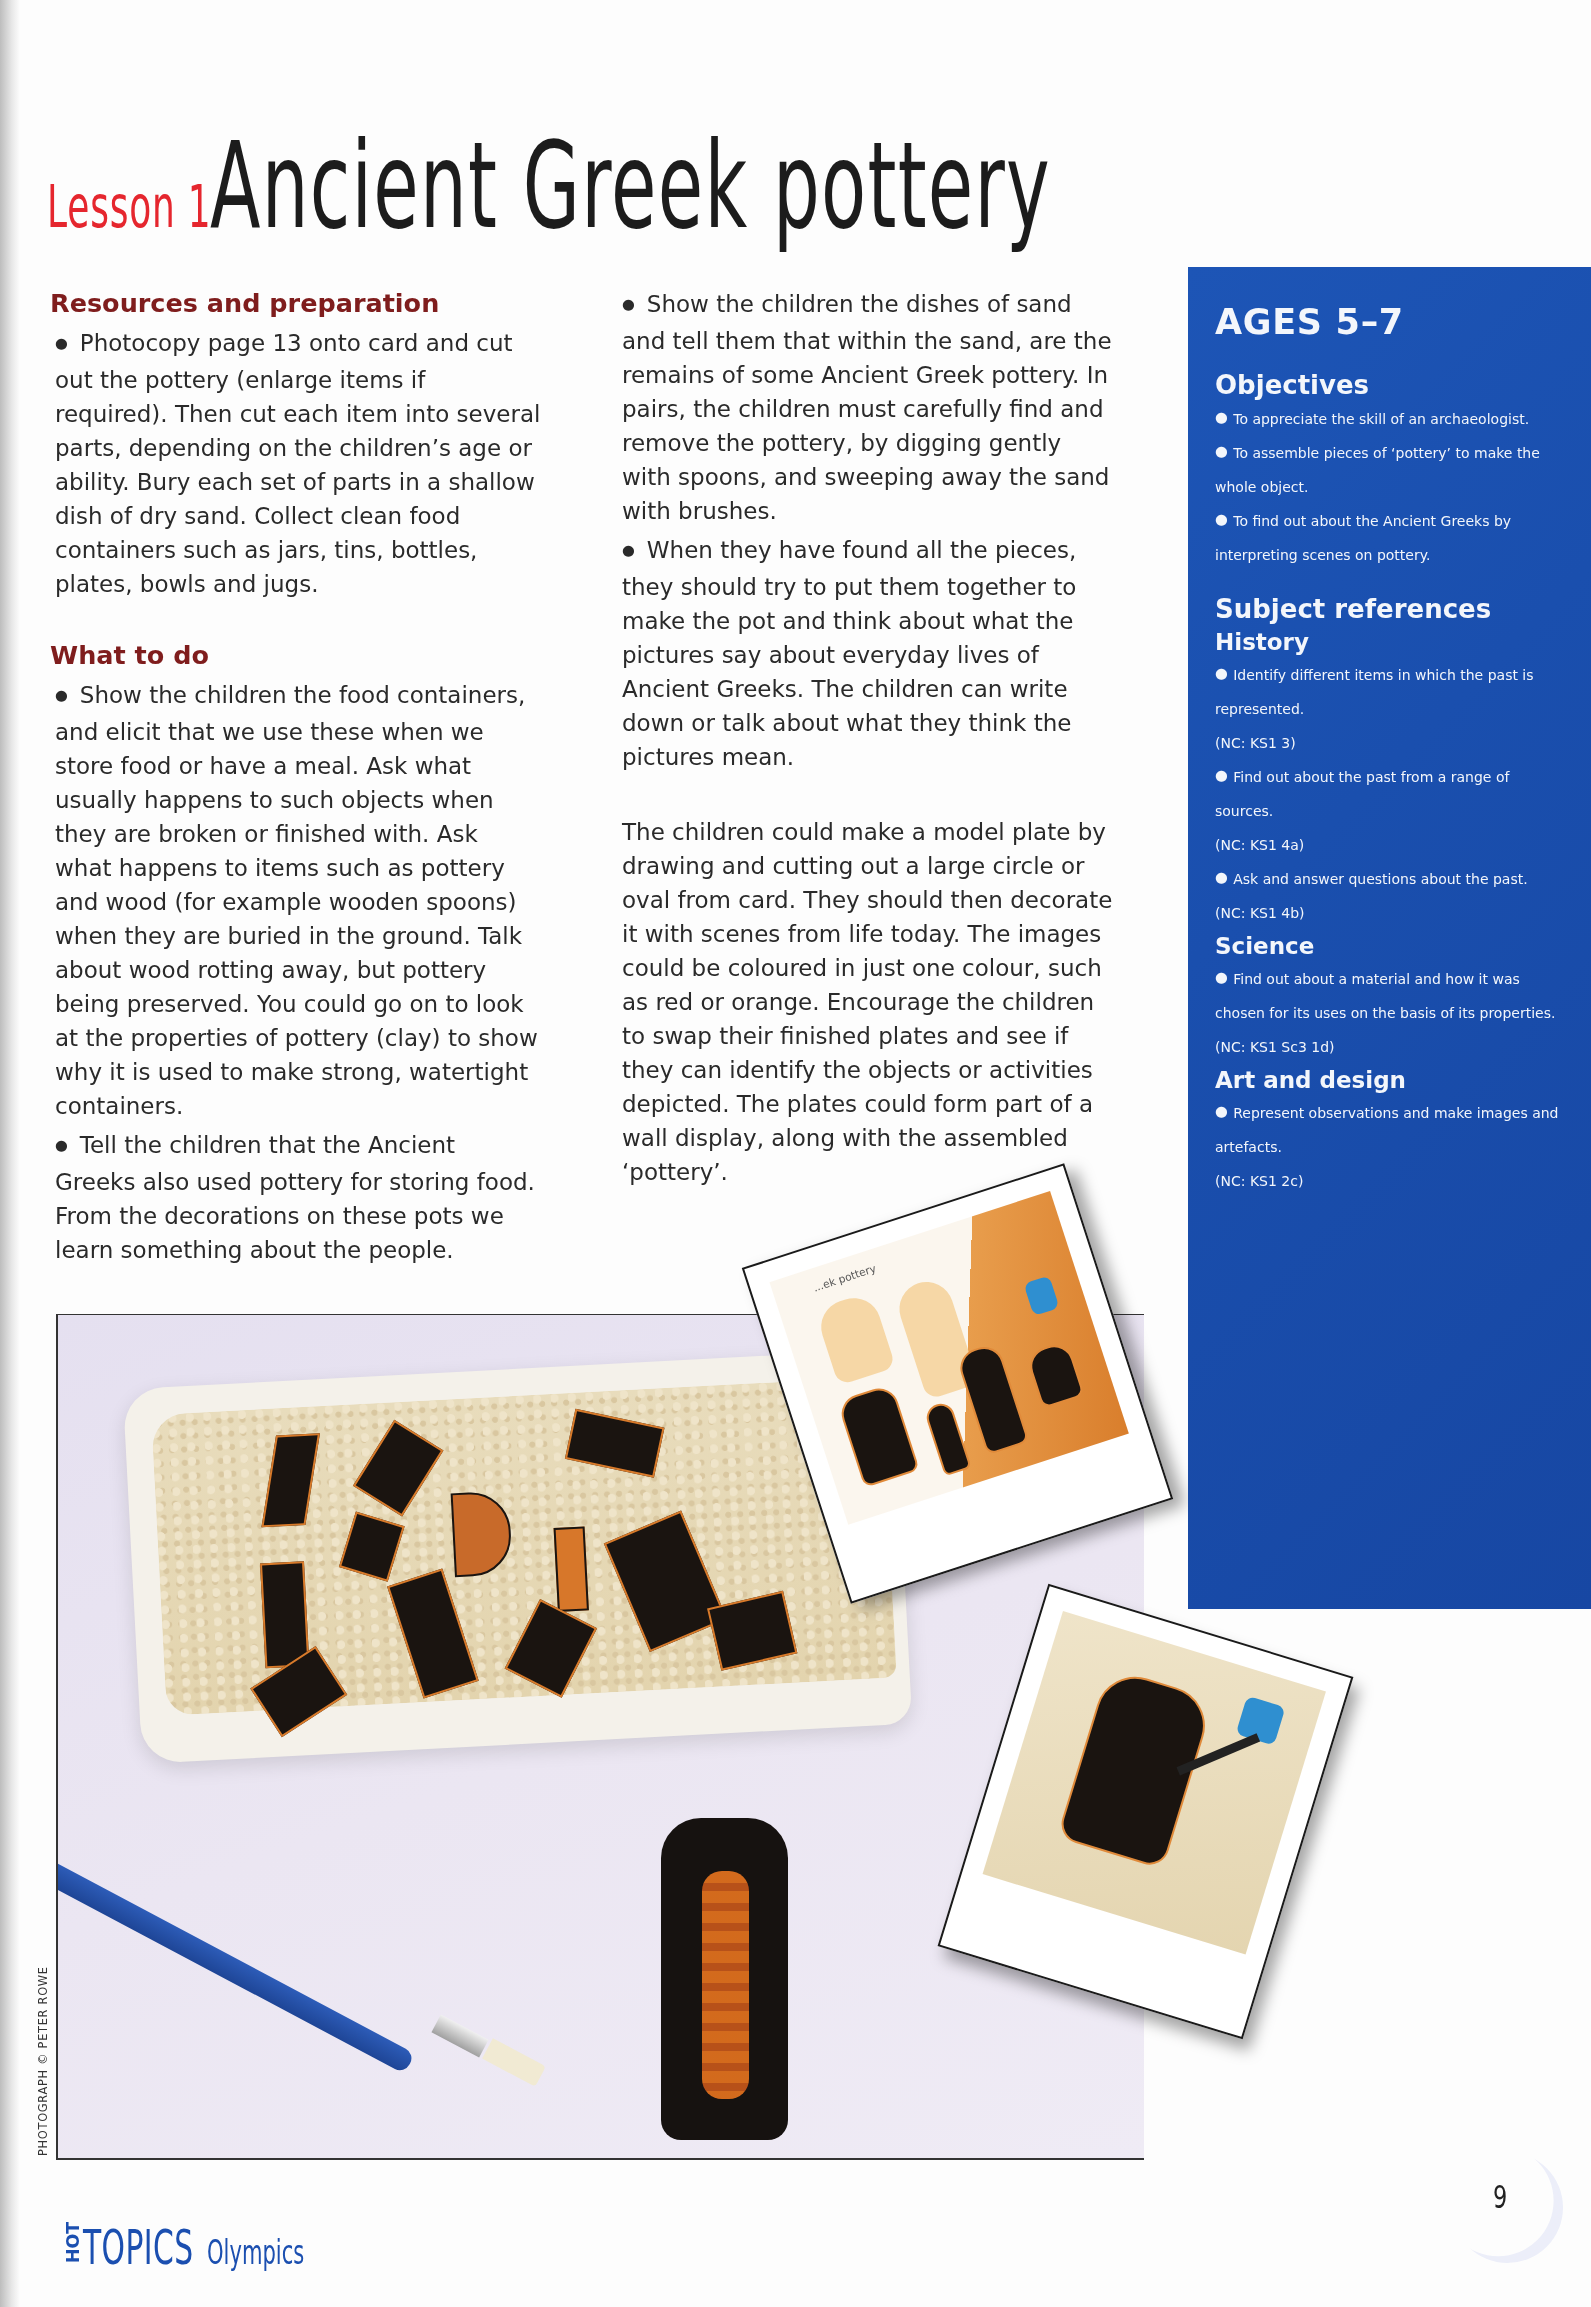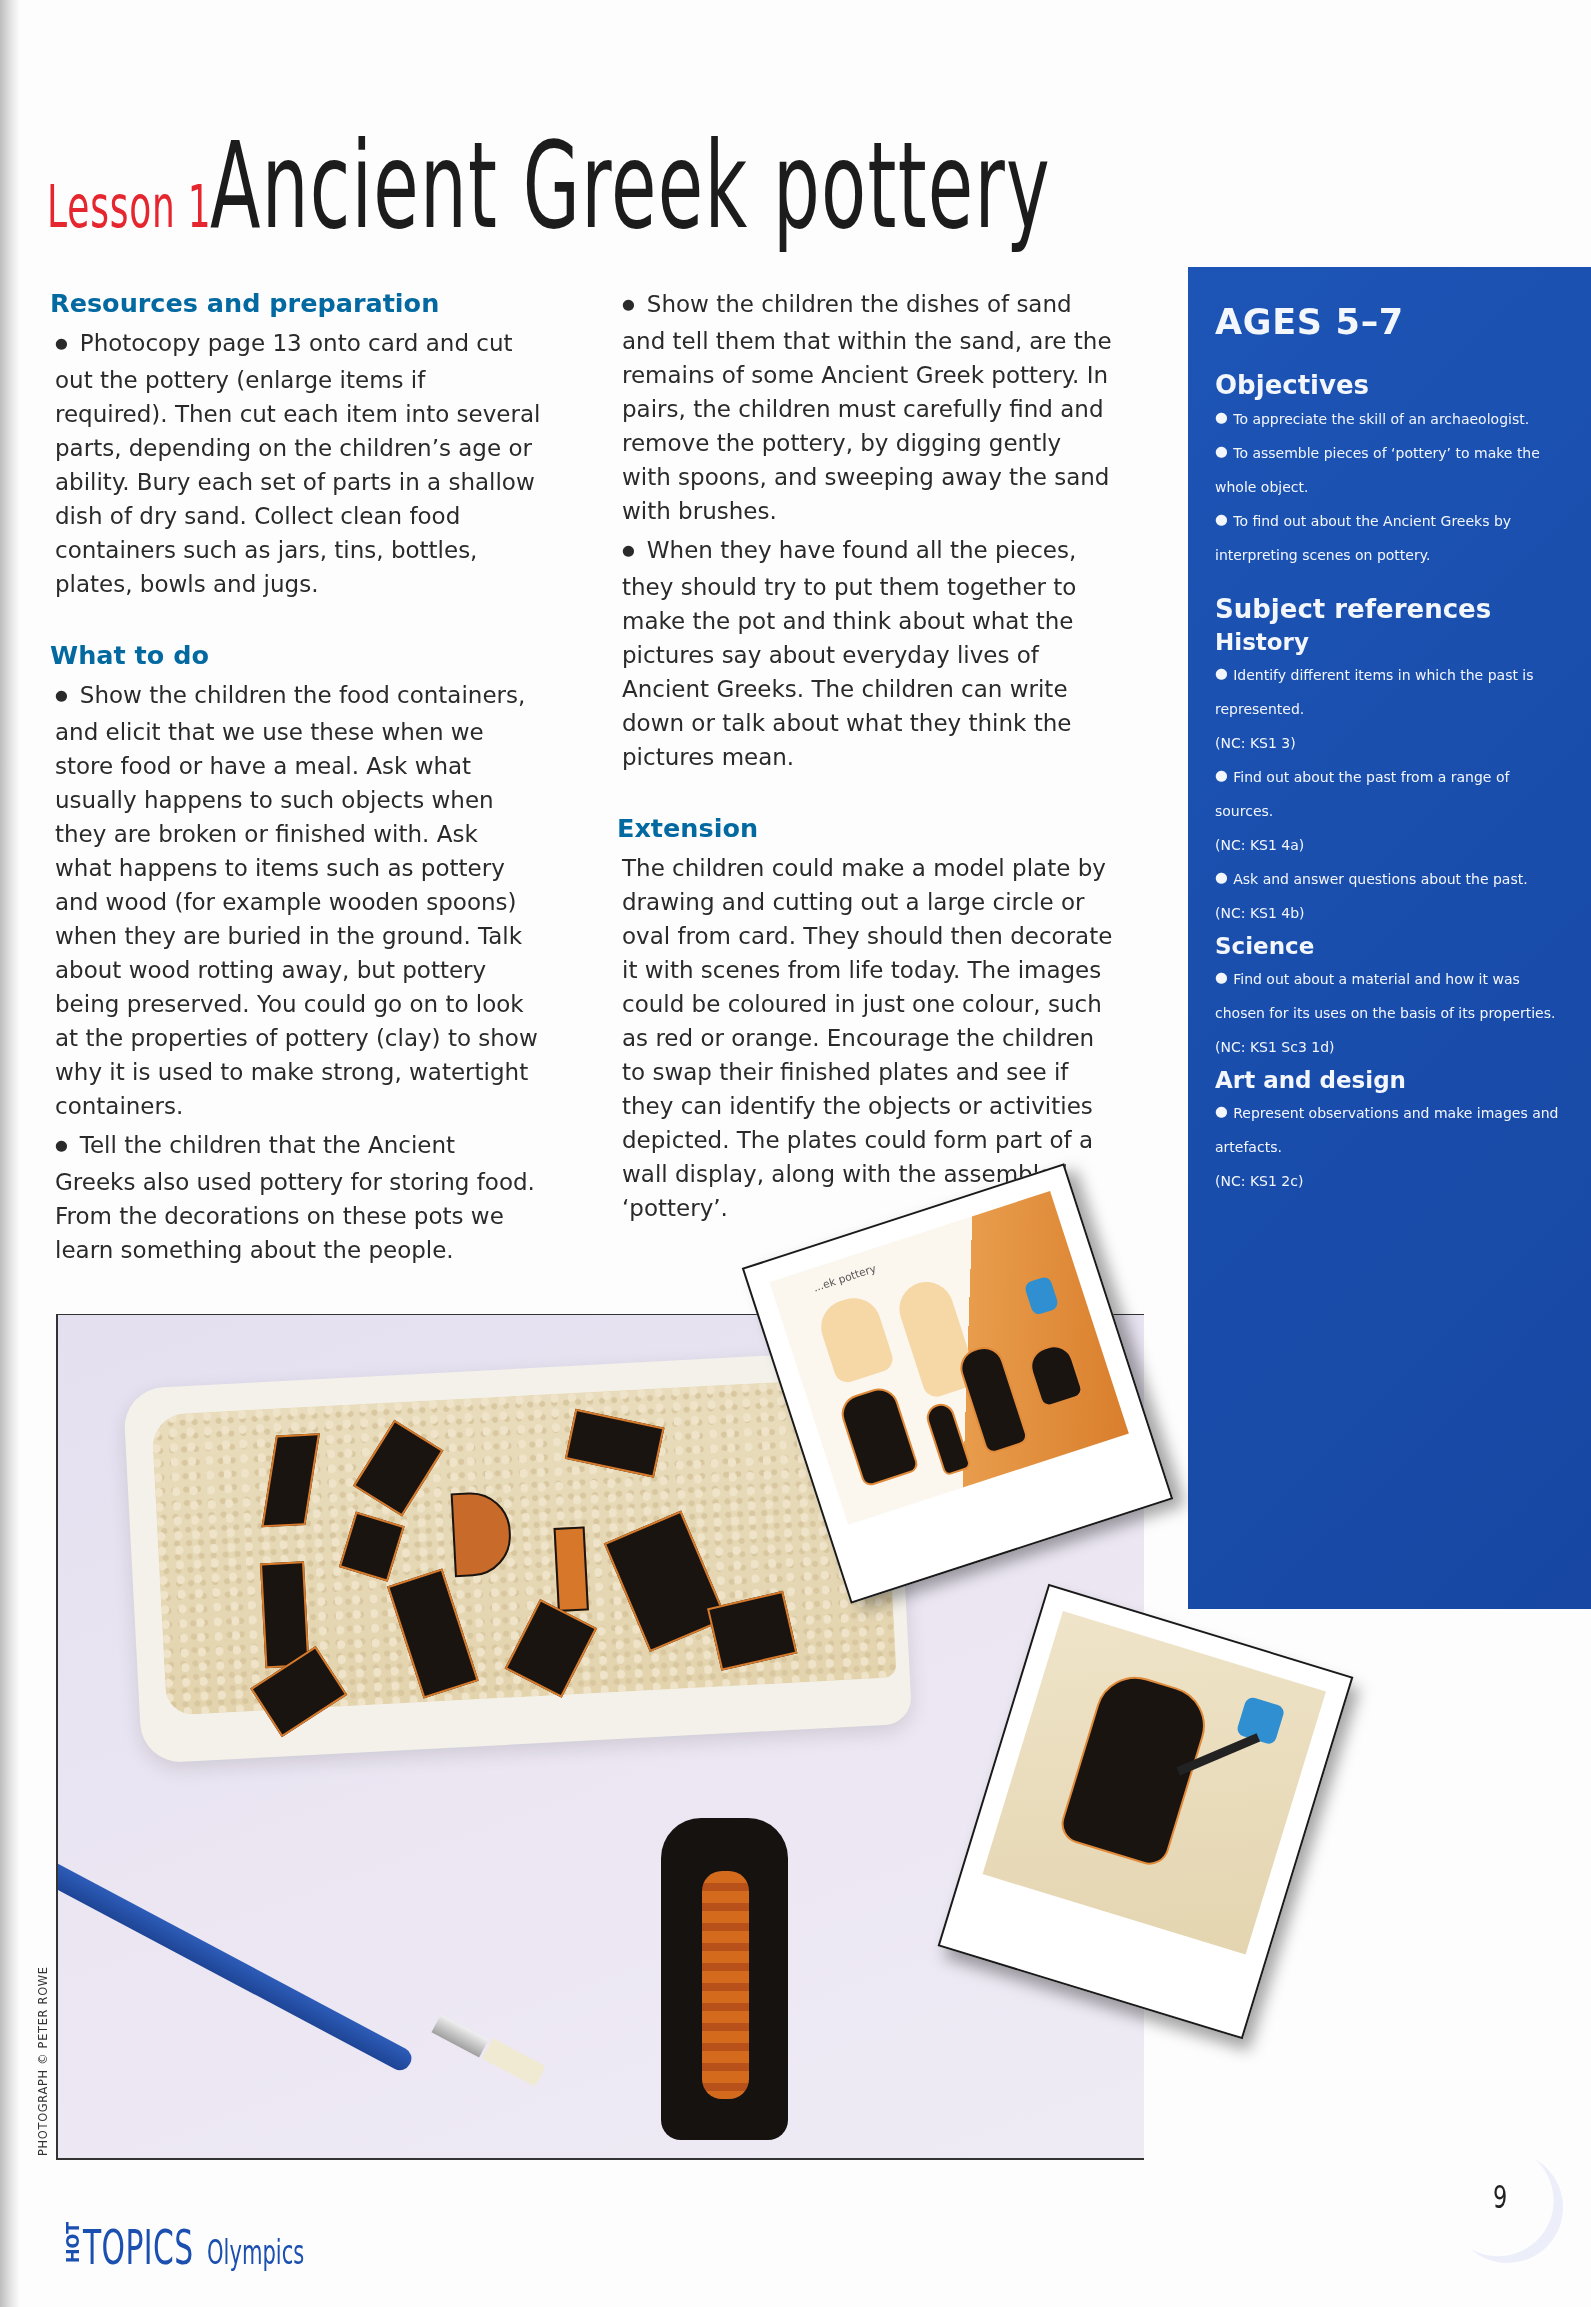--- a/index.html
+++ b/index.html
@@ -23,21 +23,21 @@
   .lesson-title {
     font-family:"DejaVu Sans", sans-serif; color:#1c1c1c; font-size:119px;
     display:inline-block; transform:scaleX(0.62); transform-origin:left bottom;
     letter-spacing:2px; vertical-align:baseline; margin-left:-5.4px;
   }
   
   .col { position:absolute; font-size:23px; line-height:34px; }
   .col-left { left:50px; top:285px; width:496px; }
   .col-mid  { left:617px; top:282px; width:503px; }
   .h-red {
-    color:#0369a1; font-weight:bold; font-size:25.5px; line-height:36px;
+    color:#7f1d1d; font-weight:bold; font-size:25.5px; line-height:36px;
     margin:0;
   }
   .para { margin:5px; }
   .bullet::before { content:"\25CF"; font-size:14.7px; margin-right:12px; position:relative; top:-2.7px; }
   .gap { height:31px; }
   
   .sidebar {
     position:absolute; left:1188px; top:267px; width:404px; height:1342px;
     background:linear-gradient(135deg,#1d55b6 0%,#1a4fae 40%,#1747a3 100%);
     color:#f3f6fb; box-sizing:border-box; padding:35px 27px 0 27px;
@@ -145,21 +145,20 @@
   <div class="gap"></div>
   <h3 class="h-red">What to do</h3>
   <p class="para bullet">Show the children the food containers, and elicit that we use these when we store food or have a meal. Ask what usually happens to such objects when they are broken or finished with. Ask what happens to items such as pottery and wood (for example wooden spoons) when they are buried in the ground. Talk about wood rotting away, but pottery being preserved. You could go on to look at the properties of pottery (clay) to show why it is used to make strong, watertight containers.</p>
   <p class="para bullet">Tell the children that the Ancient Greeks also used pottery for storing food. From the decorations on these pots we learn something about the people.</p>
 </div>
 
 <div class="col col-mid">
   <p class="para bullet">Show the children the dishes of sand and tell them that within the sand, are the remains of some Ancient Greek pottery. In pairs, the children must carefully find and remove the pottery, by digging gently with spoons, and sweeping away the sand with brushes.</p>
   <p class="para bullet">When they have found all the pieces, they should try to put them together to make the pot and think about what the pictures say about everyday lives of Ancient Greeks. The children can write down or talk about what they think the pictures mean.</p>
   <div class="gap"></div>
-  <h3 class="h-red">Extension</h3>
   <p class="para">The children could make a model plate by drawing and cutting out a large circle or oval from card. They should then decorate it with scenes from life today. The images could be coloured in just one colour, such as red or orange. Encourage the children to swap their finished plates and see if they can identify the objects or activities depicted. The plates could form part of a wall display, along with the assembled ‘pottery’.</p>
 </div>
 
 <div class="photo">
   <div class="tray">
     <div class="sand">
       <div class="shard" style="left:114px;top:27px;width:40px;height:87px;transform:skewX(-12deg);"></div>
       <div class="shard" style="left:215px;top:27px;width:54px;height:74px;transform:rotate(35deg);"></div>
       <div class="shard" style="left:295px;top:94px;width:54px;height:80px;border-radius:0 40px 40px 0;background:#c86a2a;border-color:#1a1410;"></div>
       <div class="shard" style="left:188px;top:114px;width:47px;height:54px;transform:rotate(20deg);"></div>

